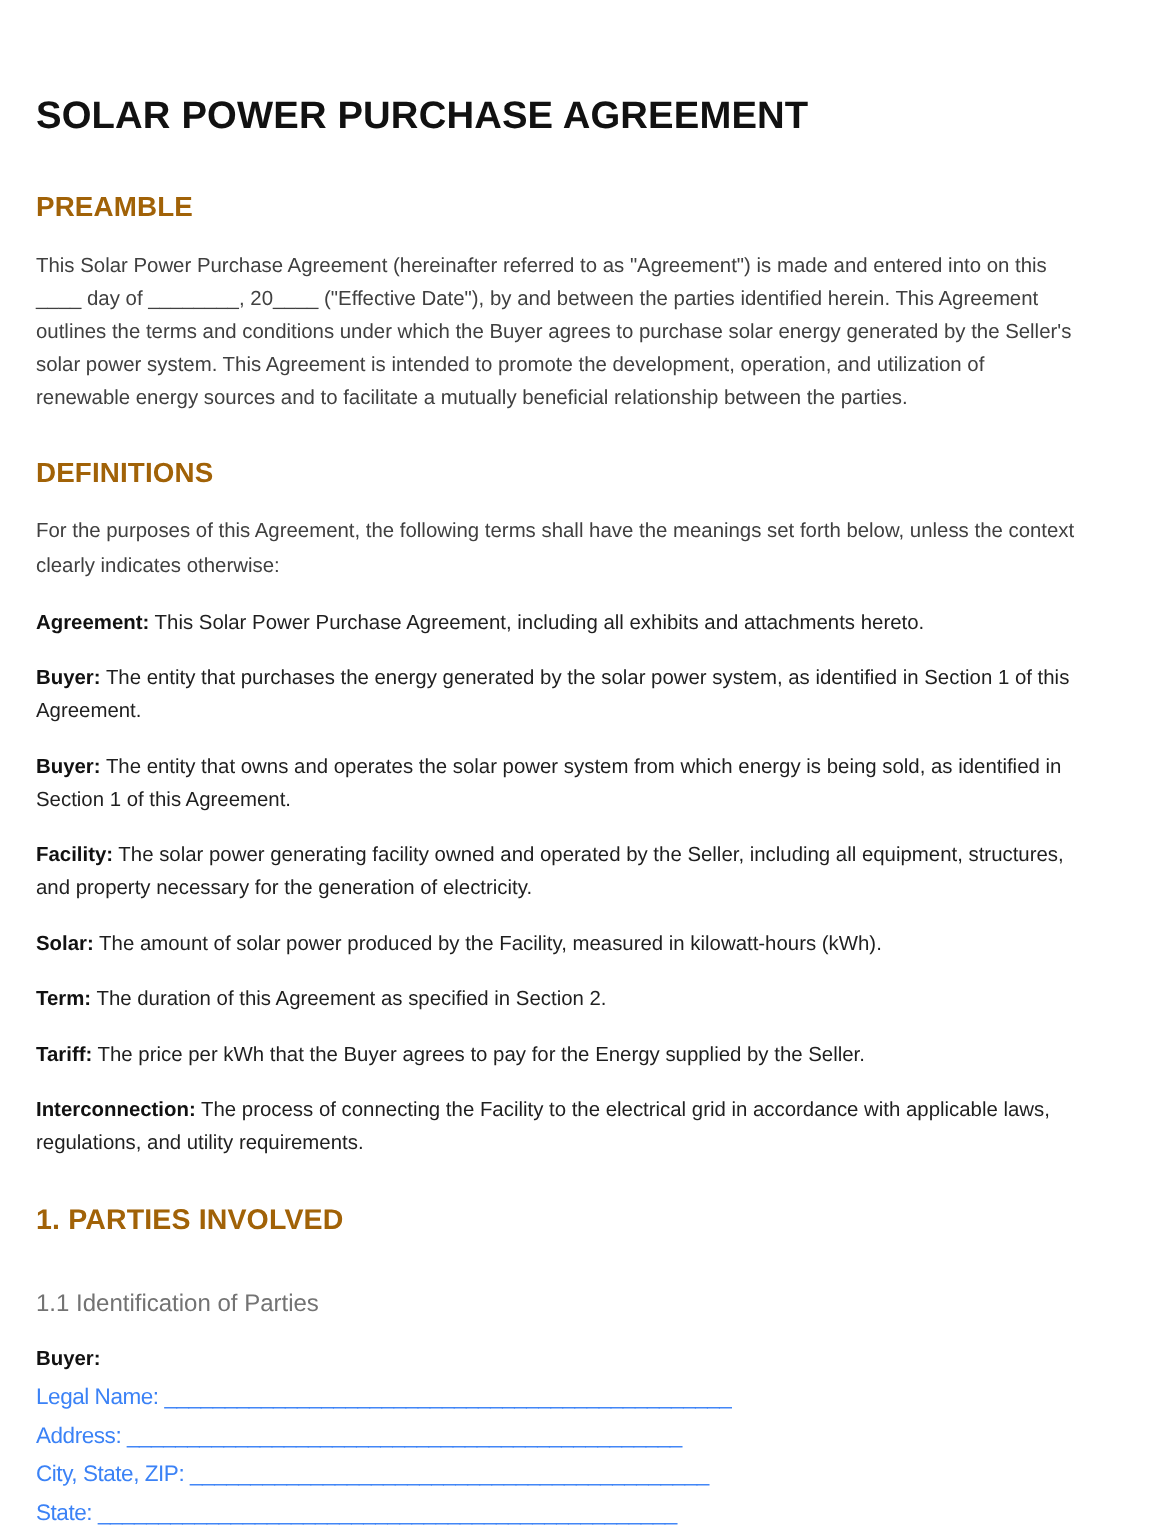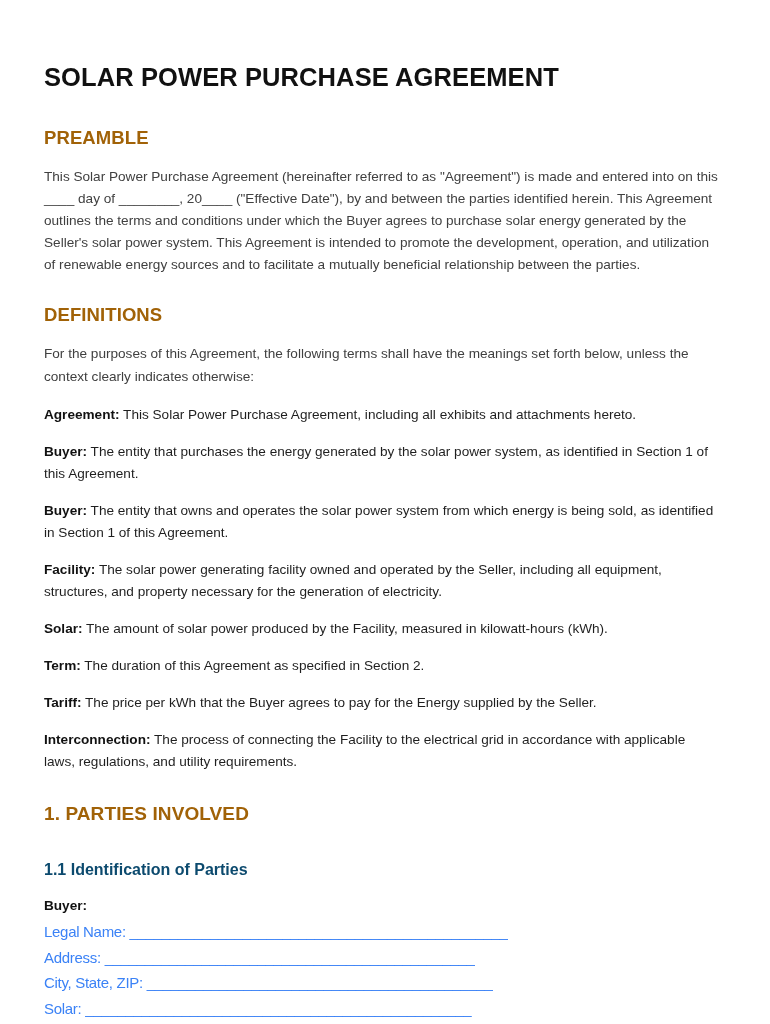--- a/index.html
+++ b/index.html
@@ -11,21 +11,21 @@
     width: 770px;
     height: 1024px;
     font-family: "Liberation Sans", sans-serif;
     color: #1a1a1a;
     overflow: hidden;
   }
   .page {
     width: 770px;
     height: 1024px;
     box-sizing: border-box;
-    padding: 62px 52px 0 44px;
+    padding: 62px 52px 0 24px;
     background: #ffffff;
     position: relative;
   }
   .doc-title {
     font-size: 25.5px;
     font-weight: bold;
     letter-spacing: 0.1px;
     margin: 0 0 34px 0;
     color: #111111;
     line-height: 1.2;
@@ -37,23 +37,23 @@
     color: #a16207;
     letter-spacing: 0.1px;
   }
   .h2.section {
     font-size: 19px;
     margin-top: 30px;
     margin-bottom: 36px;
   }
   .h3 {
     font-size: 16px;
-    font-weight: bold;
+    font-weight: normal;
     margin: 0 0 19px 0;
-    color: #0c4a6e;
+    color: #737373;
   }
   p.body {
     font-size: 13.6px;
     line-height: 1.63;
     margin: 0 0 16px 0;
     color: #404040;
     text-align: left;
   }
   p.def {
     font-size: 13.6px;
@@ -127,17 +127,17 @@
   </p>
 
   <h2 class="h2 section">1. PARTIES INVOLVED</h2>
   <h3 class="h3">1.1 Identification of Parties</h3>
 
   <div class="party-block">
     <p class="party-label">Buyer:</p>
     <p class="field-line field-rule">Legal Name: _______________________________________________</p>
     <p class="field-line field-rule">Address: ______________________________________________</p>
     <p class="field-line field-rule">City, State, ZIP: ___________________________________________</p>
-    <p class="field-line field-rule">Solar: ________________________________________________</p>
+    <p class="field-line field-rule">State: ________________________________________________</p>
     <p class="field-line field-rule">Email: ____________________________________________</p>
   </div>
 
 </div>
 
 </body></html>

